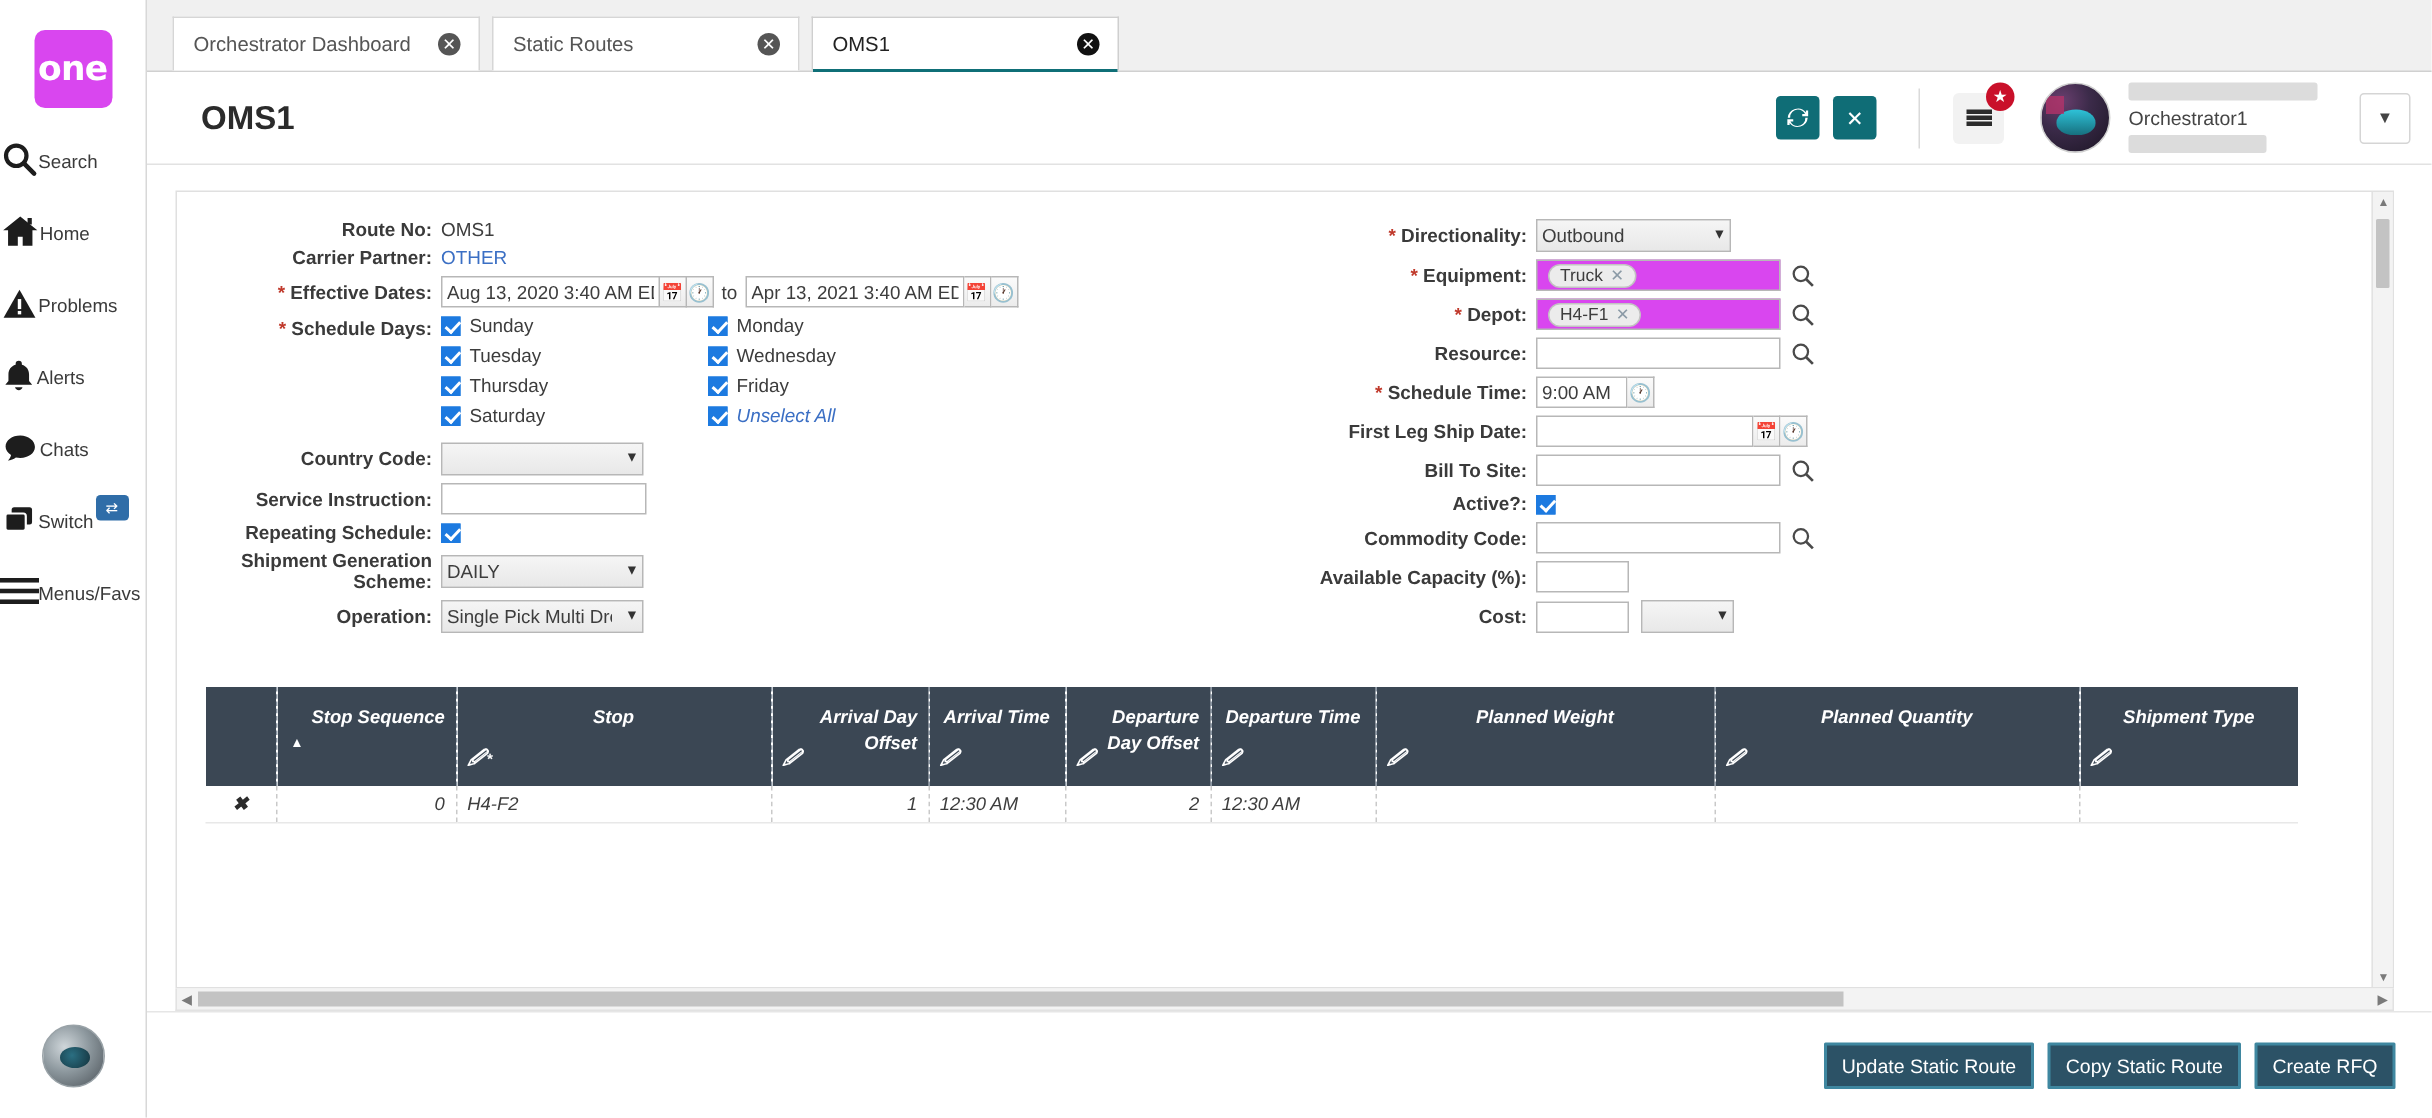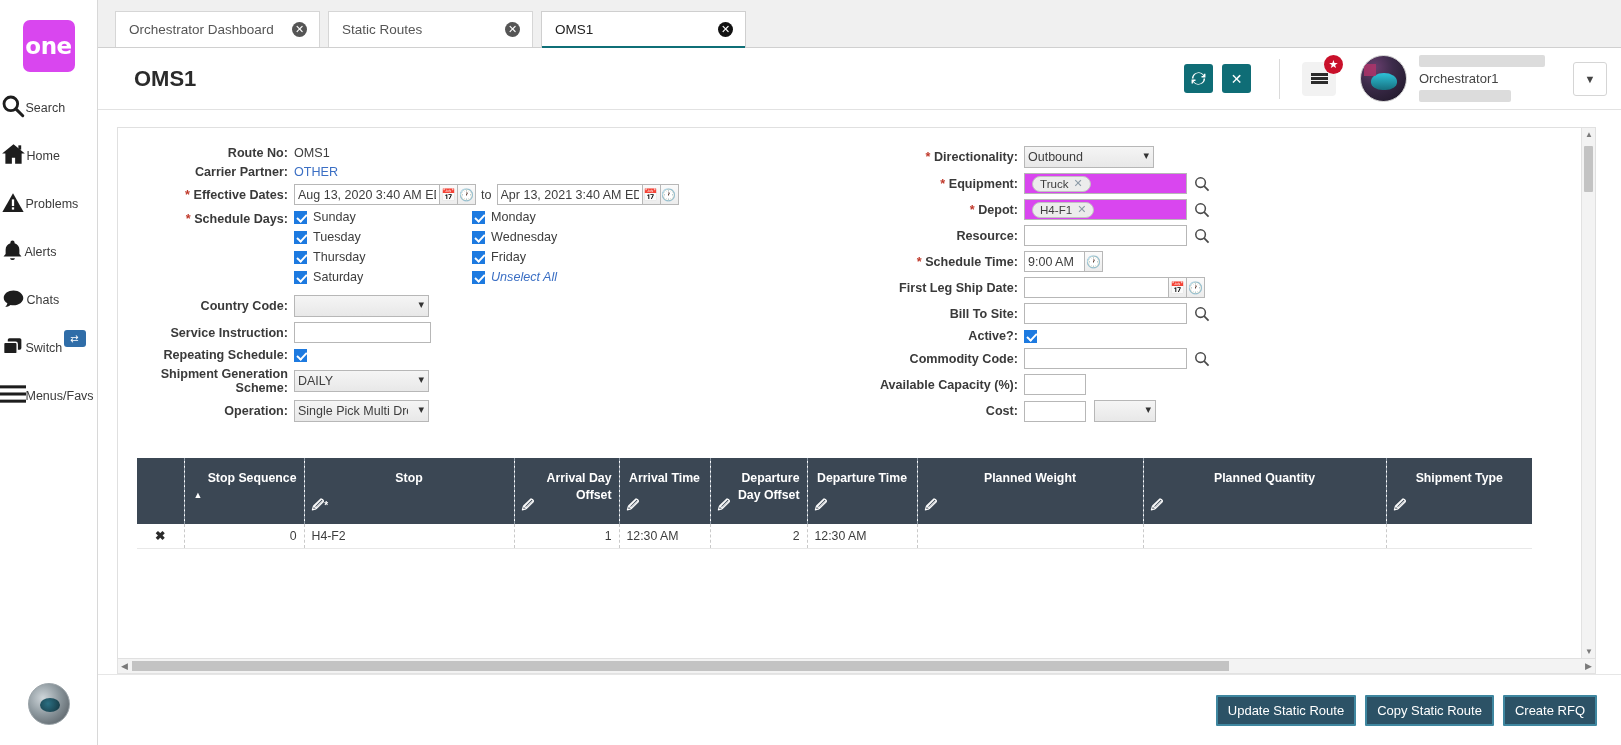--- a/index.html
+++ b/index.html
@@ -166,21 +166,21 @@
     align-items: center; padding: 0 7px;
   }
   .token {
     background: #ececec; border: 1px solid #c2c2c2; border-radius: 10px;
     font-size: 11.6px; color: #3d3d3d; padding: 0 7px; height: 16px;
     display: inline-flex; align-items: center;
   }
   .token-x { margin-left: 5px; color: #8b9aa6; font-size: 11px; cursor: pointer; }
 
   
-  #grid-wrap { position: absolute; left: 19px; top: 330px; width: 1160px; }
+  #grid-wrap { position: absolute; left: 19px; top: 330px; width: 1160px; font-style: italic; }
   table.grid { border-collapse: collapse; width: 1395px; table-layout: fixed; }
   table.grid thead th {
     background: #3b4754; color: #fff; font-size: 12.3px; font-weight: 700;
     vertical-align: top; padding: 12px 7px 7px 7px; height: 66px;
     border-right: 1px dashed #8d99a6; position: relative;
   }
   table.grid thead th:last-child { border-right: none; }
   .th-inner { line-height: 17px; }
   .th-edit { position: absolute; left: 7px; bottom: 7px; font-size: 12px; }
   .th-sort { position: absolute; left: 9px; bottom: 24px; font-size: 9px; }

